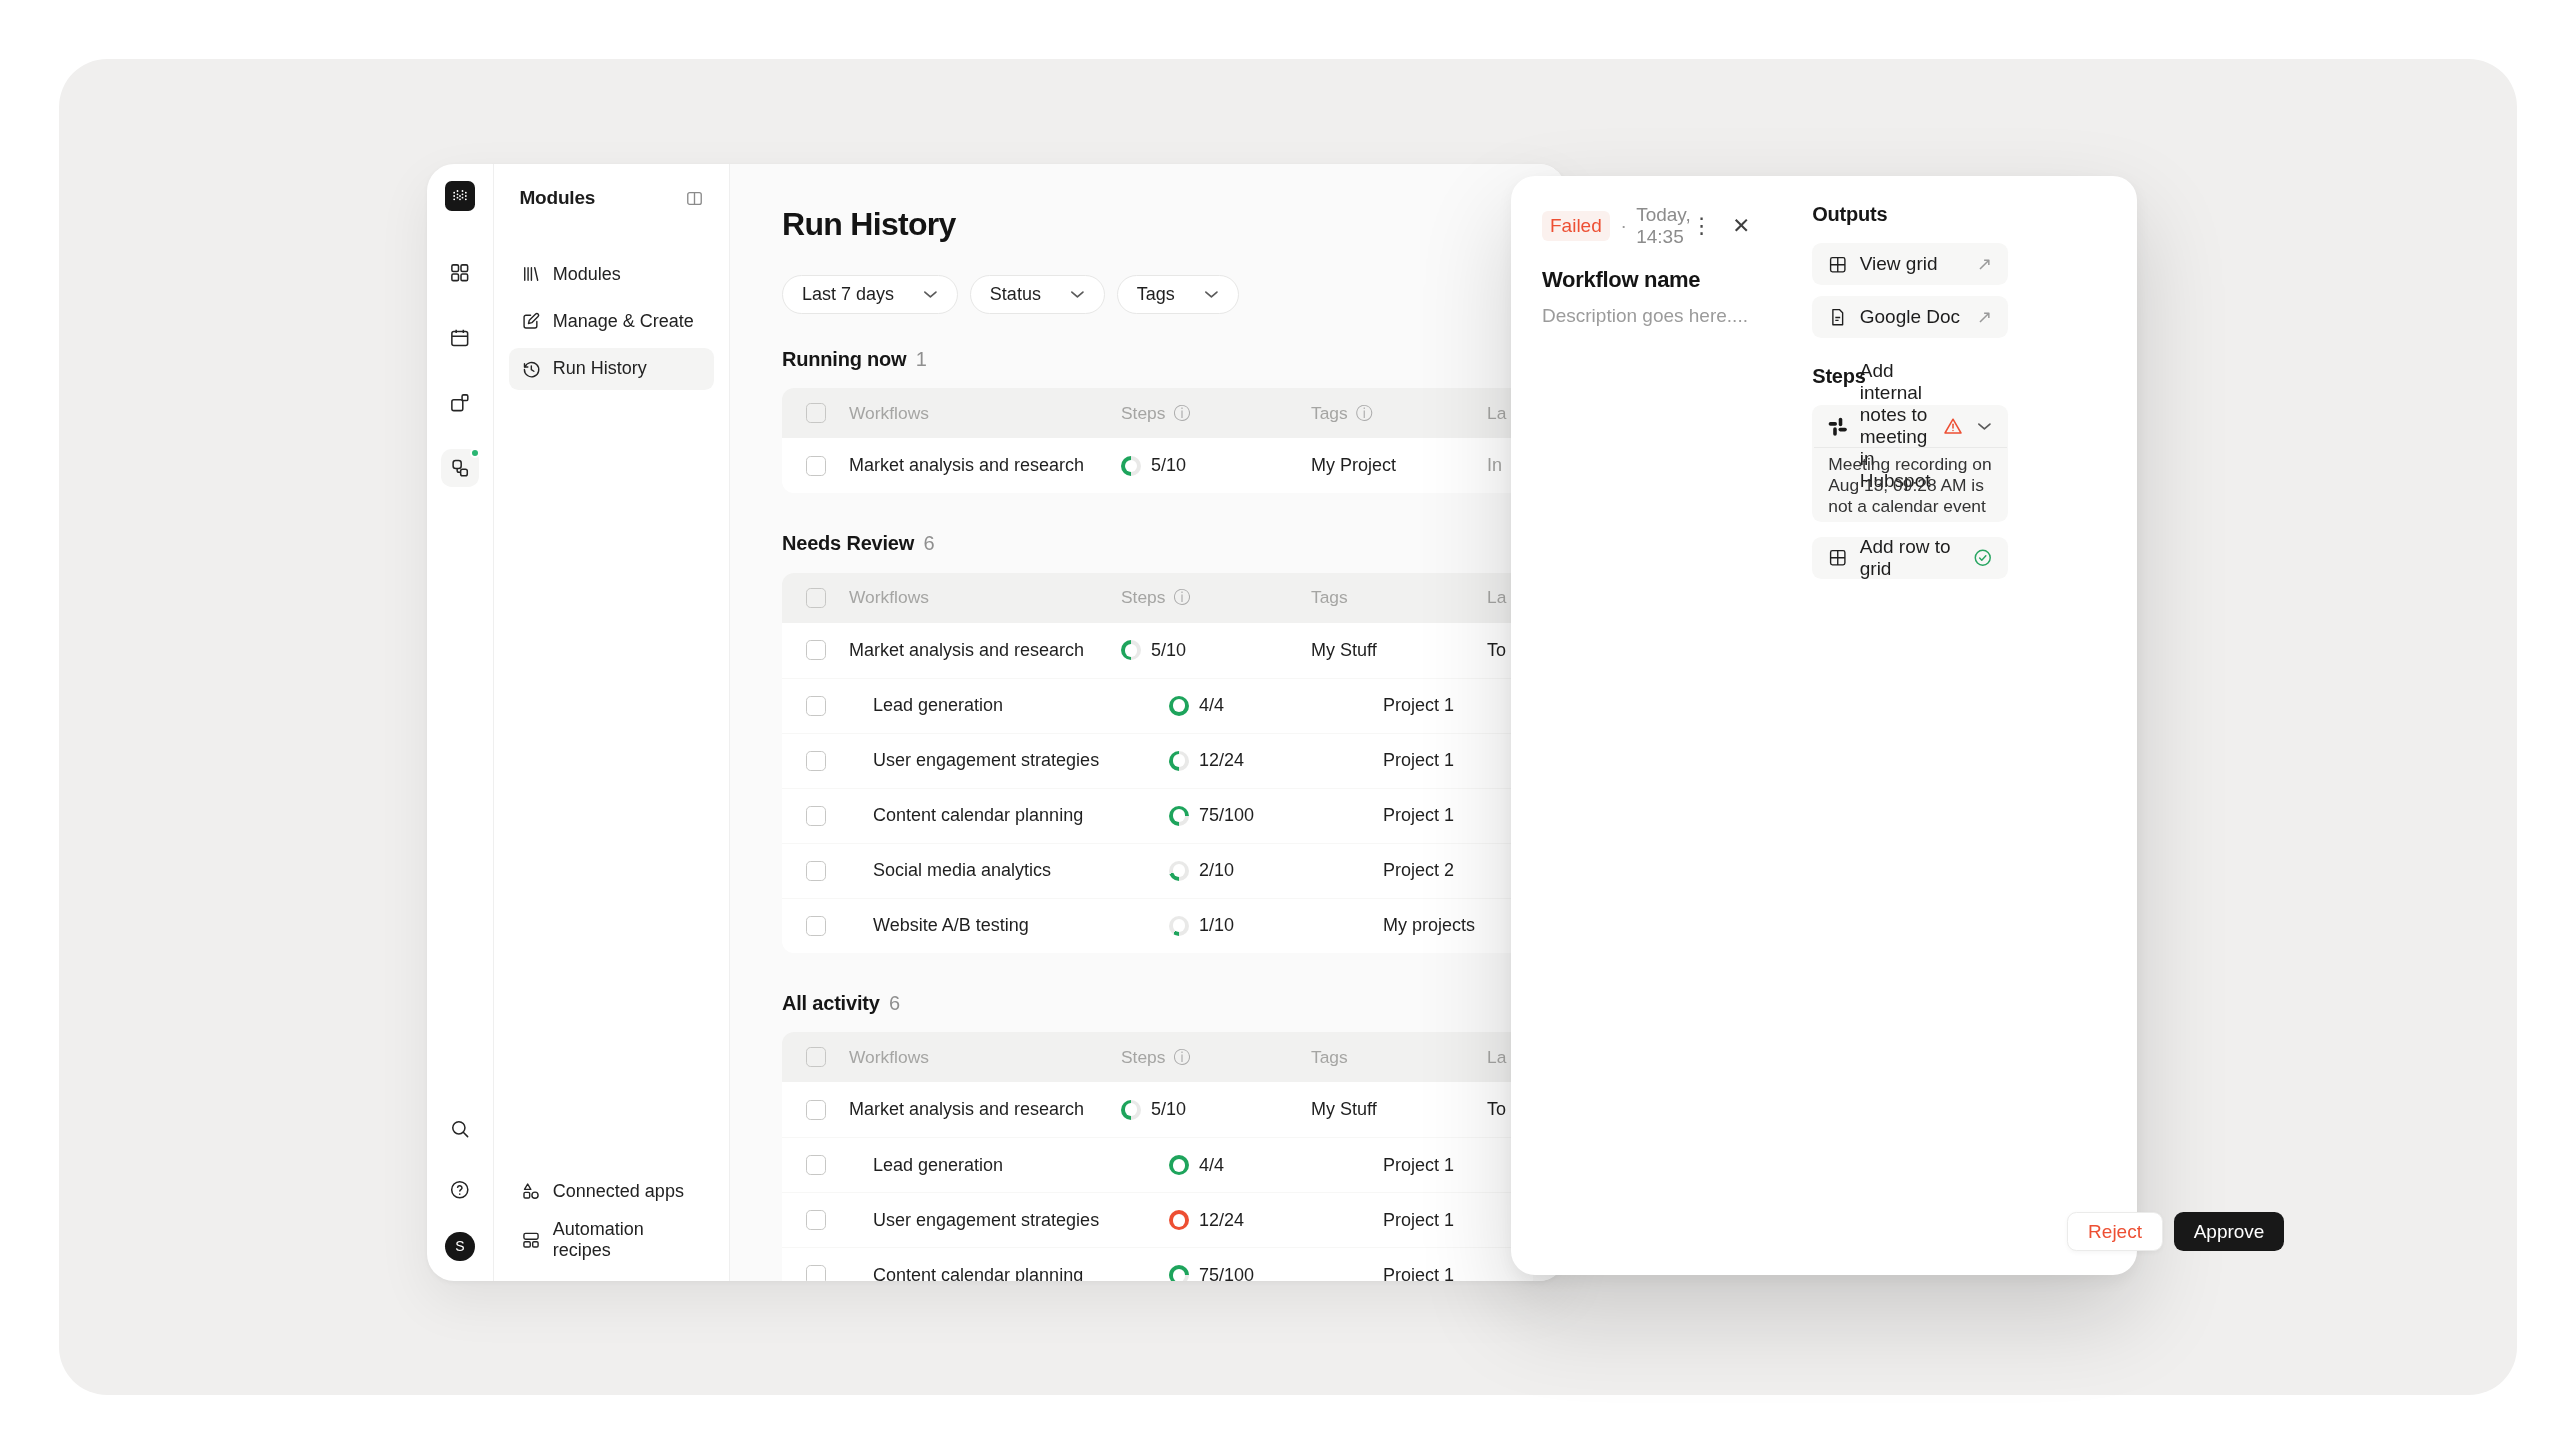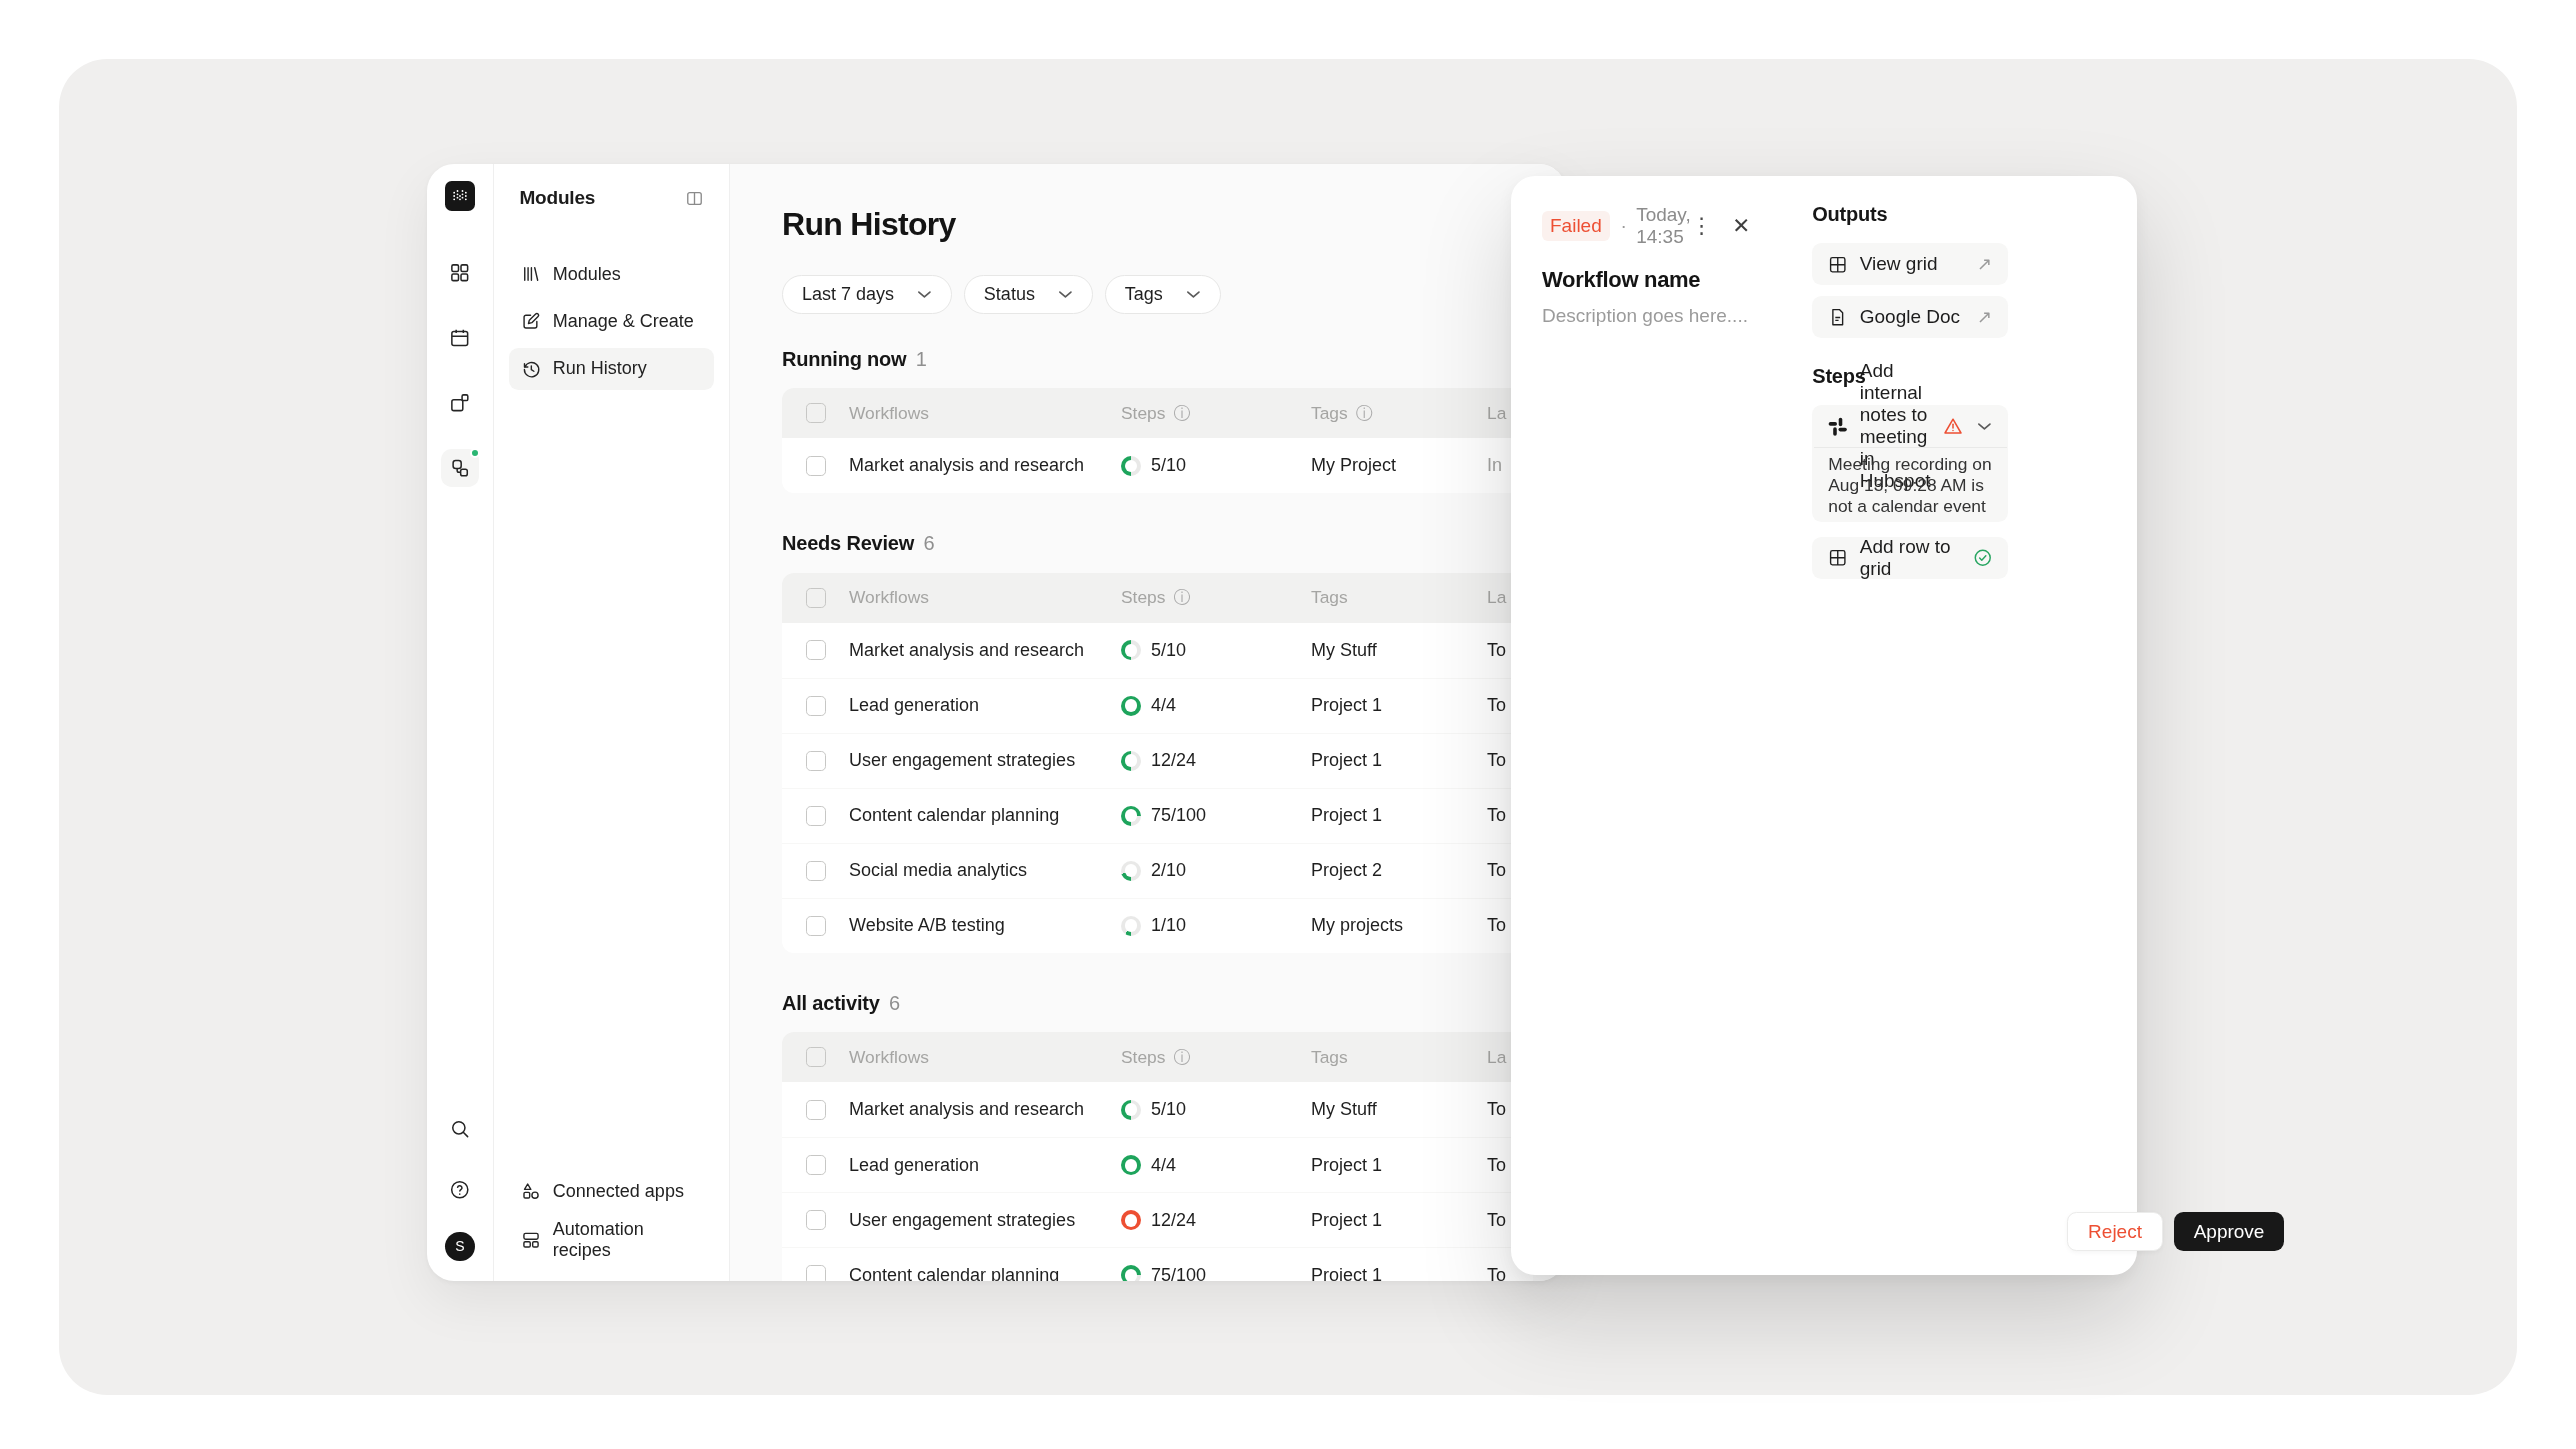--- a/index.html
+++ b/index.html
@@ -43,32 +43,32 @@
     gap:12px; padding:0 12px; font-size:18px; color:#222; cursor:pointer; }
   .nav-item.active { background:#f4f4f3; }
   .sb-spacer { flex:1; }
   .sb-foot { display:flex; flex-direction:column; gap:7px; }
 
   
   .main { flex:1; background:#fafafa; padding:42px 0 0 52px; position:relative; overflow:hidden; }
   .page-title { font-size:32px; font-weight:700; letter-spacing:-0.7px; color:#141414; }
   .filters { display:flex; gap:12px; margin-top:32px; }
   .filter-btn { height:39px; background:#fff; border:0.7px solid #e7e7e6; border-radius:19.5px;
-    display:flex; align-items:center; gap:23px; padding:0 19px; font-size:18px; color:#1f1f1f; cursor:pointer; }
+    display:flex; align-items:center; gap:29px; padding:0 19px; font-size:18px; color:#1f1f1f; cursor:pointer; }
 
   .tbl-section { margin-top:39px; width:751px; }
   .tbl-section:first-of-type { margin-top:34px; }
   .sec-head { display:flex; align-items:baseline; gap:9.4px; margin-bottom:17.4px; }
   .sec-title { font-size:20px; font-weight:700; letter-spacing:-0.2px; color:#161616; }
   .sec-count { font-size:20px; color:#8f8f8f; }
   .tbl { border-radius:12px; overflow:hidden; }
   .tr { display:grid; grid-template-columns:67px 272px 190px 176px 1fr; align-items:center; }
   .tr.th { height:50px; background:#f1f1f0; font-size:17.4px; color:#a5a5a3; }
   .tr.rw { height:55px; background:#ffffff; font-size:18px; color:#1f1f1f; }
-  .tr.rw + .tr.rw { border-top:1.3px solid #f7f7f6; }
+  .tr.rw + .tr.rw { border-top:1.3px solid #f7f7f6;gap:24px; }
   .td { display:flex; align-items:center; gap:8px; }
   .c-check { justify-content:center; }
   .checkbox { width:20px; height:20px; border:1.7px solid #c7c7c5; border-radius:4.7px;
     background:#fff; cursor:pointer; }
   .th .checkbox { background:transparent; }
   .info { font-size:17px; color:#ababab; line-height:1; }
   .ring { width:20px; height:20px; border-radius:50%; display:flex;
     align-items:center; justify-content:center; flex:0 0 20px; }
   .ring .hole { width:12.7px; height:12.7px; border-radius:50%; background:#fff; }
   .c-steps { gap:10px; }

